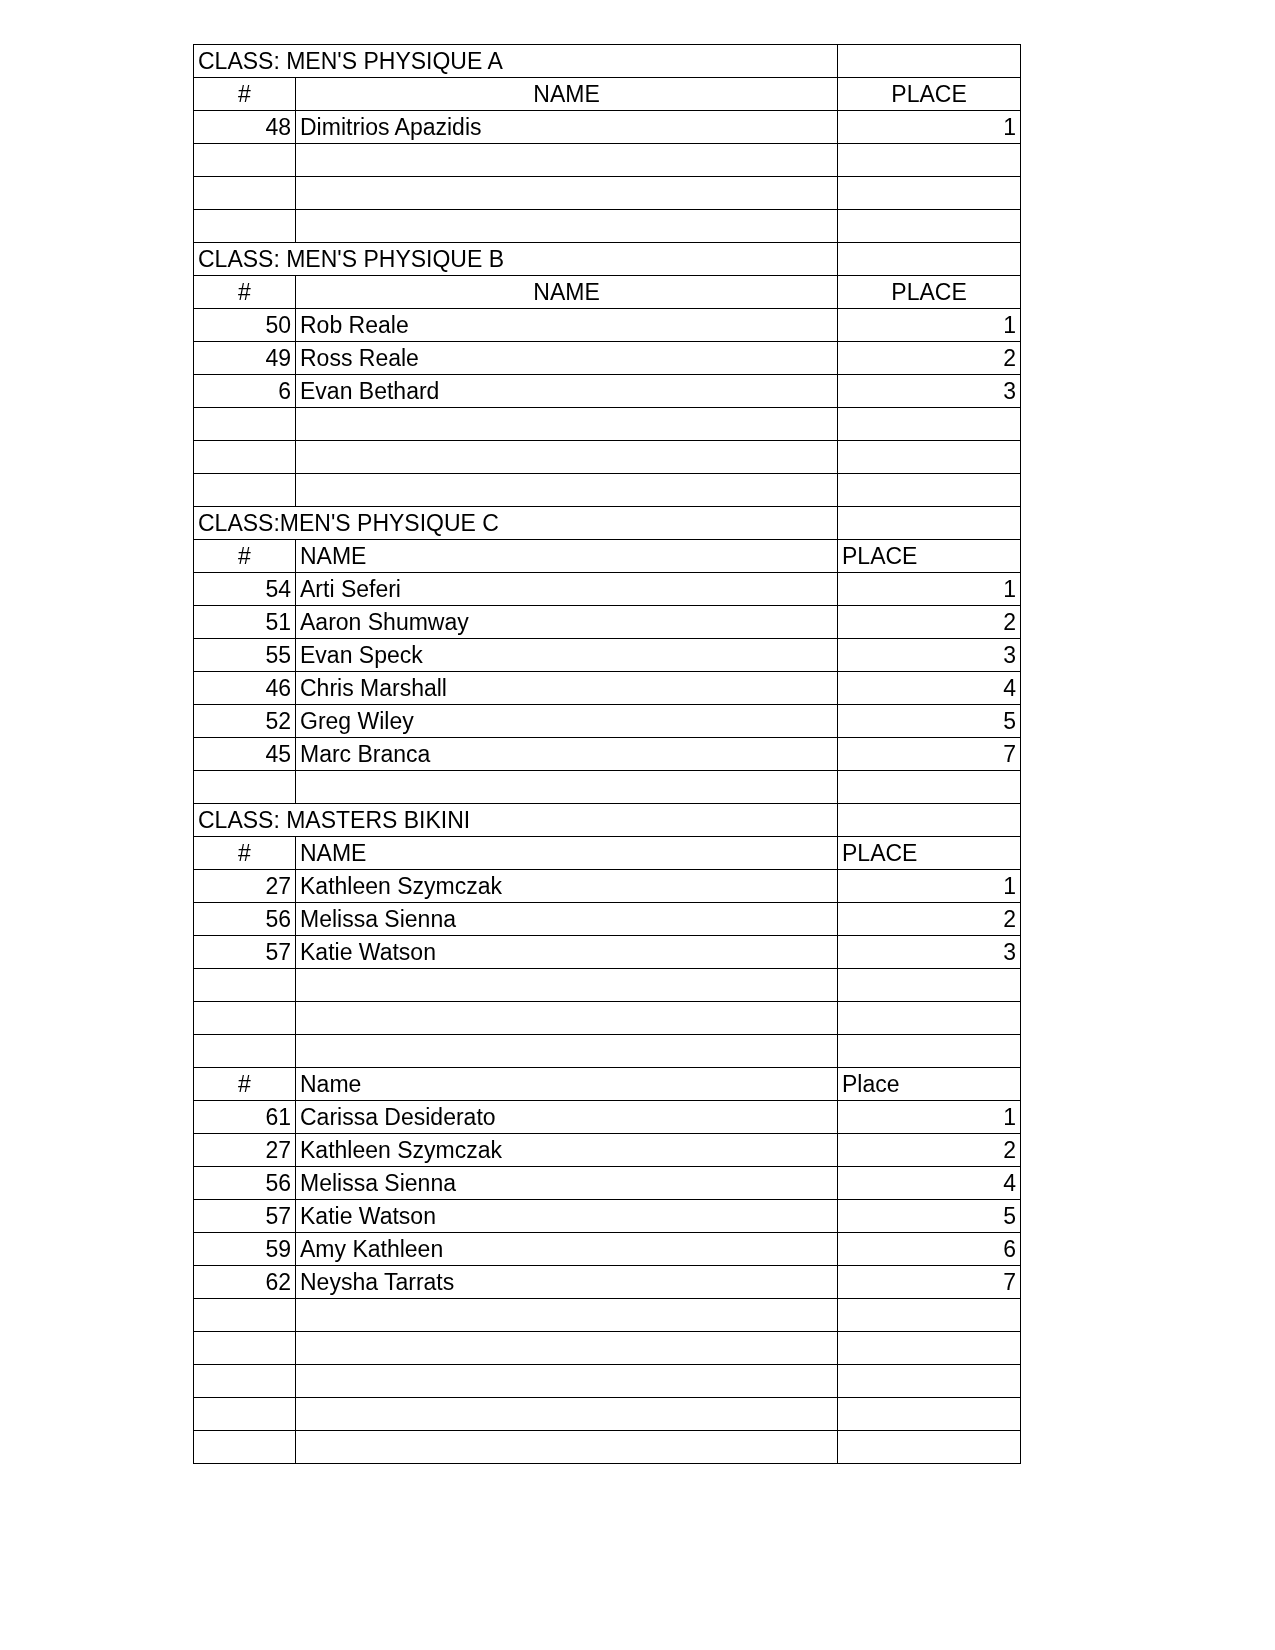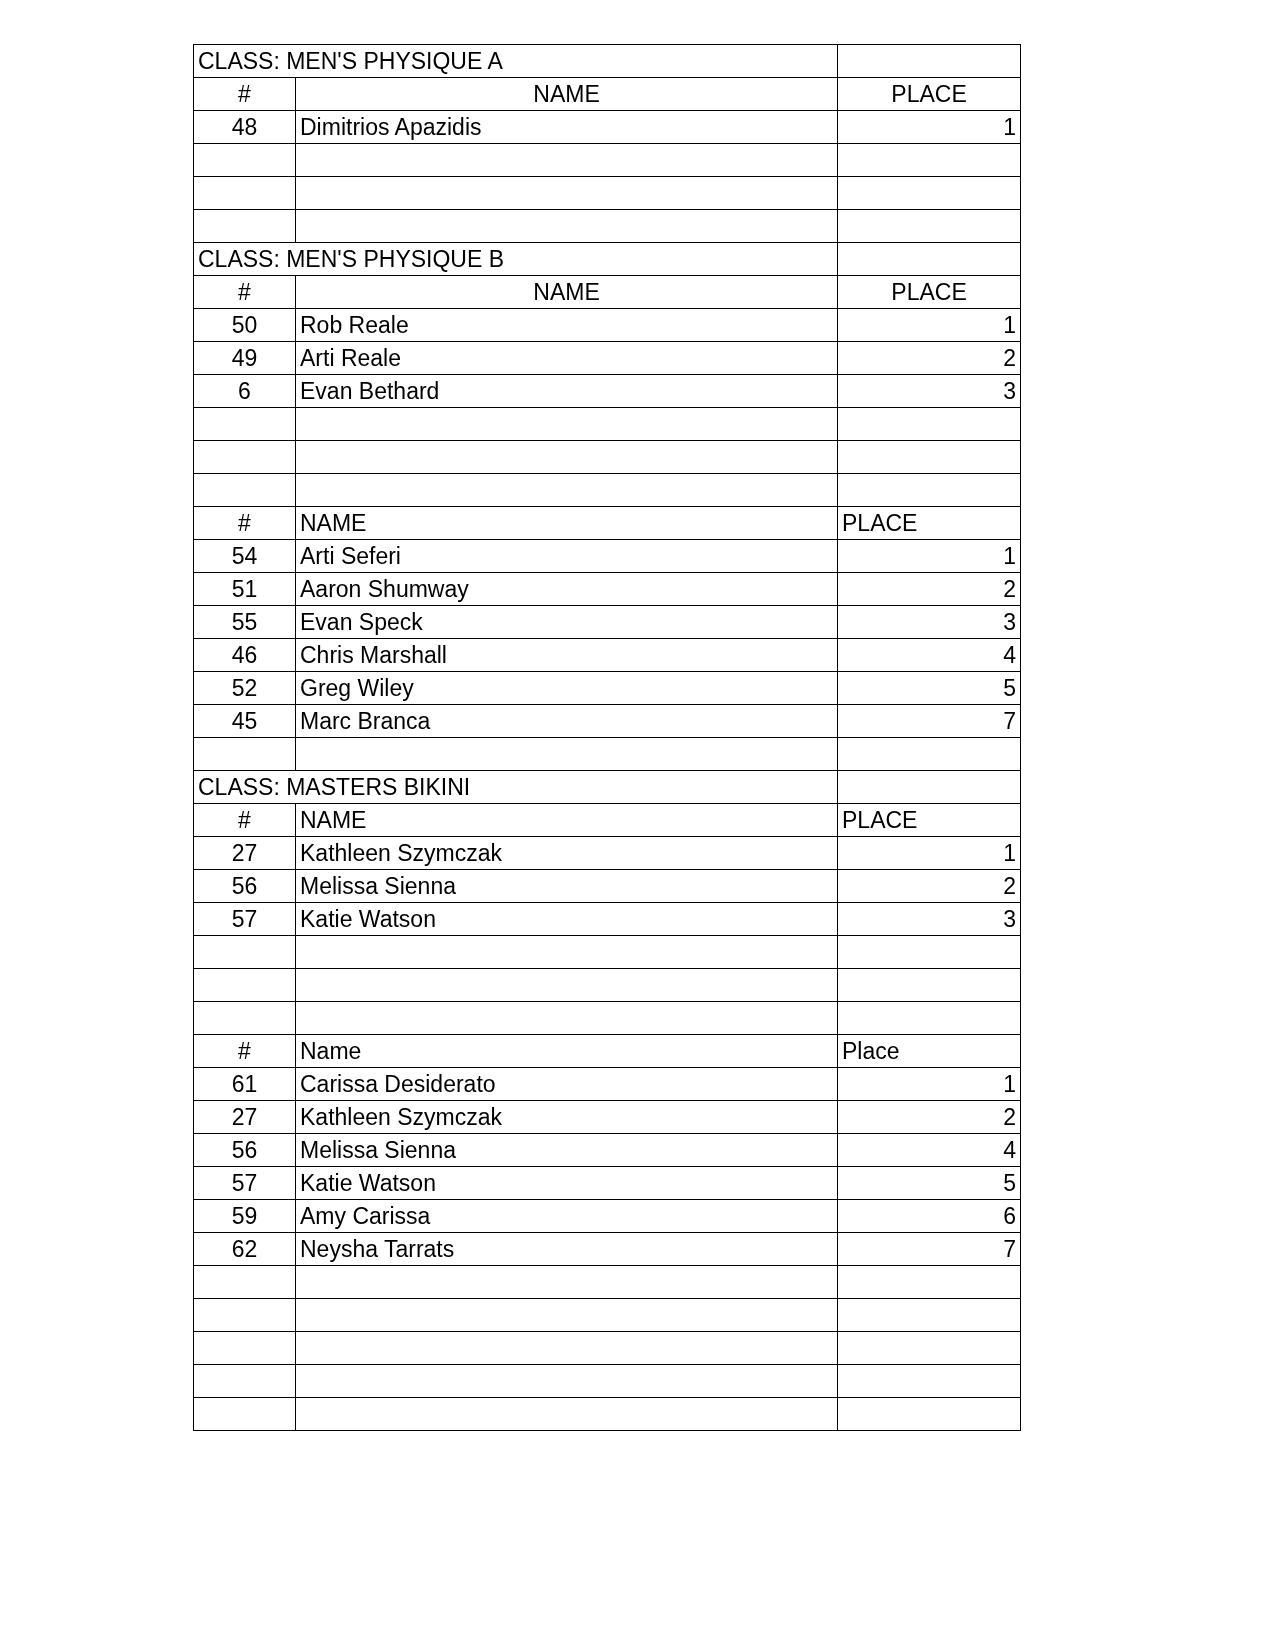--- a/index.html
+++ b/index.html
@@ -58,21 +58,21 @@
   .place-left   { text-align: left; }
 
   .classtitle {
     text-align: left;
   }
   .blank { }
 
   
   .hb-top    { border-top: 4px solid #000000; }
   .hb-bottom { border-bottom: 4px solid #000000; }
-  .lb-left   { border-left: 3px solid #000000; }
+  .lb-left   { border-left: 3px solid #000000; text-align: right; }
   .rb-right  { border-right: 3px solid #000000; }
 
   .small-head {
     font-size: 12px;
     text-align: left;
     vertical-align: middle;
   }
 
   .spacer-row td { height: 32px; }
 </style>
@@ -125,21 +125,21 @@
           <td class="name-center hb-top">NAME</td>
           <td class="place-center hb-top rb-right">PLACE</td>
         </tr>
         <tr>
           <td class="num lb-left hb-top hb-bottom">50</td>
           <td class="name hb-top hb-bottom">Rob Reale</td>
           <td class="place rb-right hb-top hb-bottom">1</td>
         </tr>
         <tr>
           <td class="num lb-left">49</td>
-          <td class="name">Arti Reale</td>
+          <td class="name">Ross Reale</td>
           <td class="place rb-right">2</td>
         </tr>
         <tr>
           <td class="num lb-left">6</td>
           <td class="name">Evan Bethard</td>
           <td class="place rb-right">3</td>
         </tr>
         <tr class="spacer-row">
           <td class="num"></td>
           <td class="name"></td>
@@ -149,20 +149,24 @@
           <td class="num"></td>
           <td class="name"></td>
           <td class="place"></td>
         </tr>
         <tr class="spacer-row">
           <td class="num"></td>
           <td class="name"></td>
           <td class="place"></td>
         </tr>
         <tr>
+          <td class="classtitle" colspan="2">CLASS:MEN'S PHYSIQUE C</td>
+          <td class="blank"></td>
+        </tr>
+        <tr>
           <td class="num">#</td>
           <td class="name">NAME</td>
           <td class="place-left rb-right">PLACE</td>
         </tr>
         <tr>
           <td class="num lb-left hb-top hb-bottom">54</td>
           <td class="name hb-top hb-bottom">Arti Seferi</td>
           <td class="place rb-right hb-top hb-bottom">1</td>
         </tr>
         <tr>
@@ -254,21 +258,21 @@
           <td class="name">Melissa Sienna</td>
           <td class="place rb-right">4</td>
         </tr>
         <tr>
           <td class="num lb-left">57</td>
           <td class="name">Katie Watson</td>
           <td class="place rb-right">5</td>
         </tr>
         <tr>
           <td class="num lb-left">59</td>
-          <td class="name">Amy Carissa</td>
+          <td class="name">Amy Kathleen</td>
           <td class="place rb-right">6</td>
         </tr>
         <tr>
           <td class="num lb-left">62</td>
           <td class="name">Neysha Tarrats</td>
           <td class="place rb-right">7</td>
         </tr>
         <tr class="spacer-row">
           <td class="num"></td>
           <td class="name"></td>

